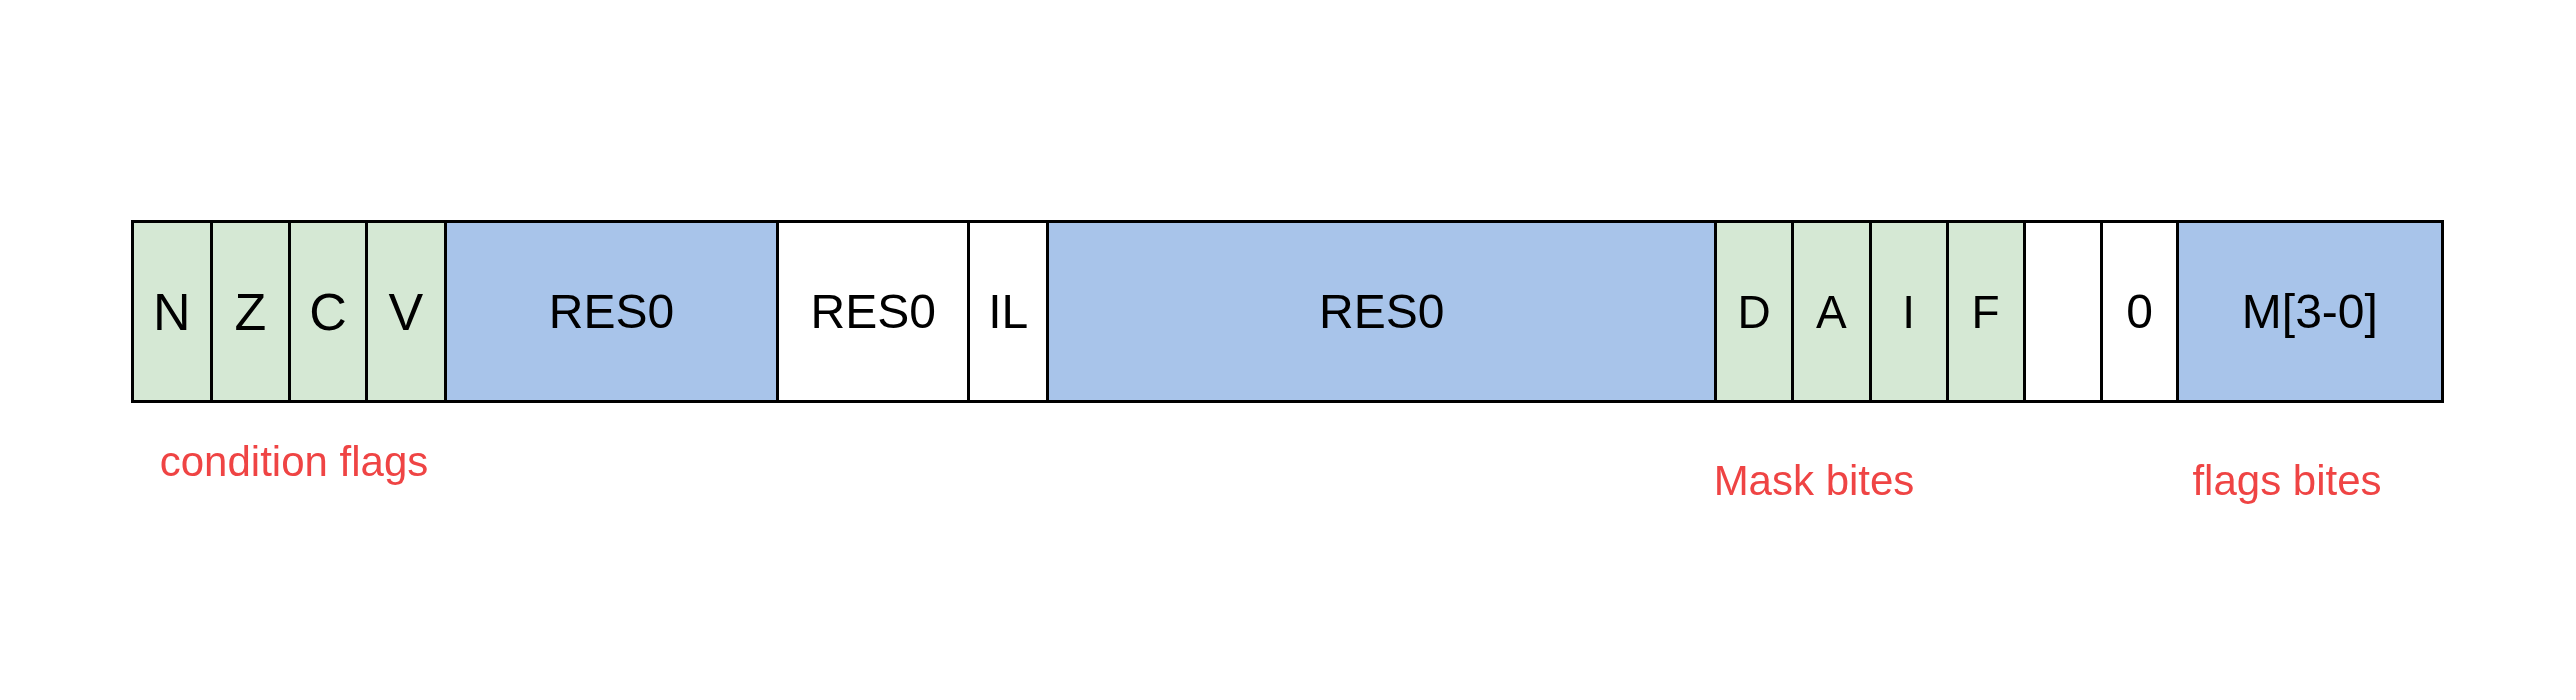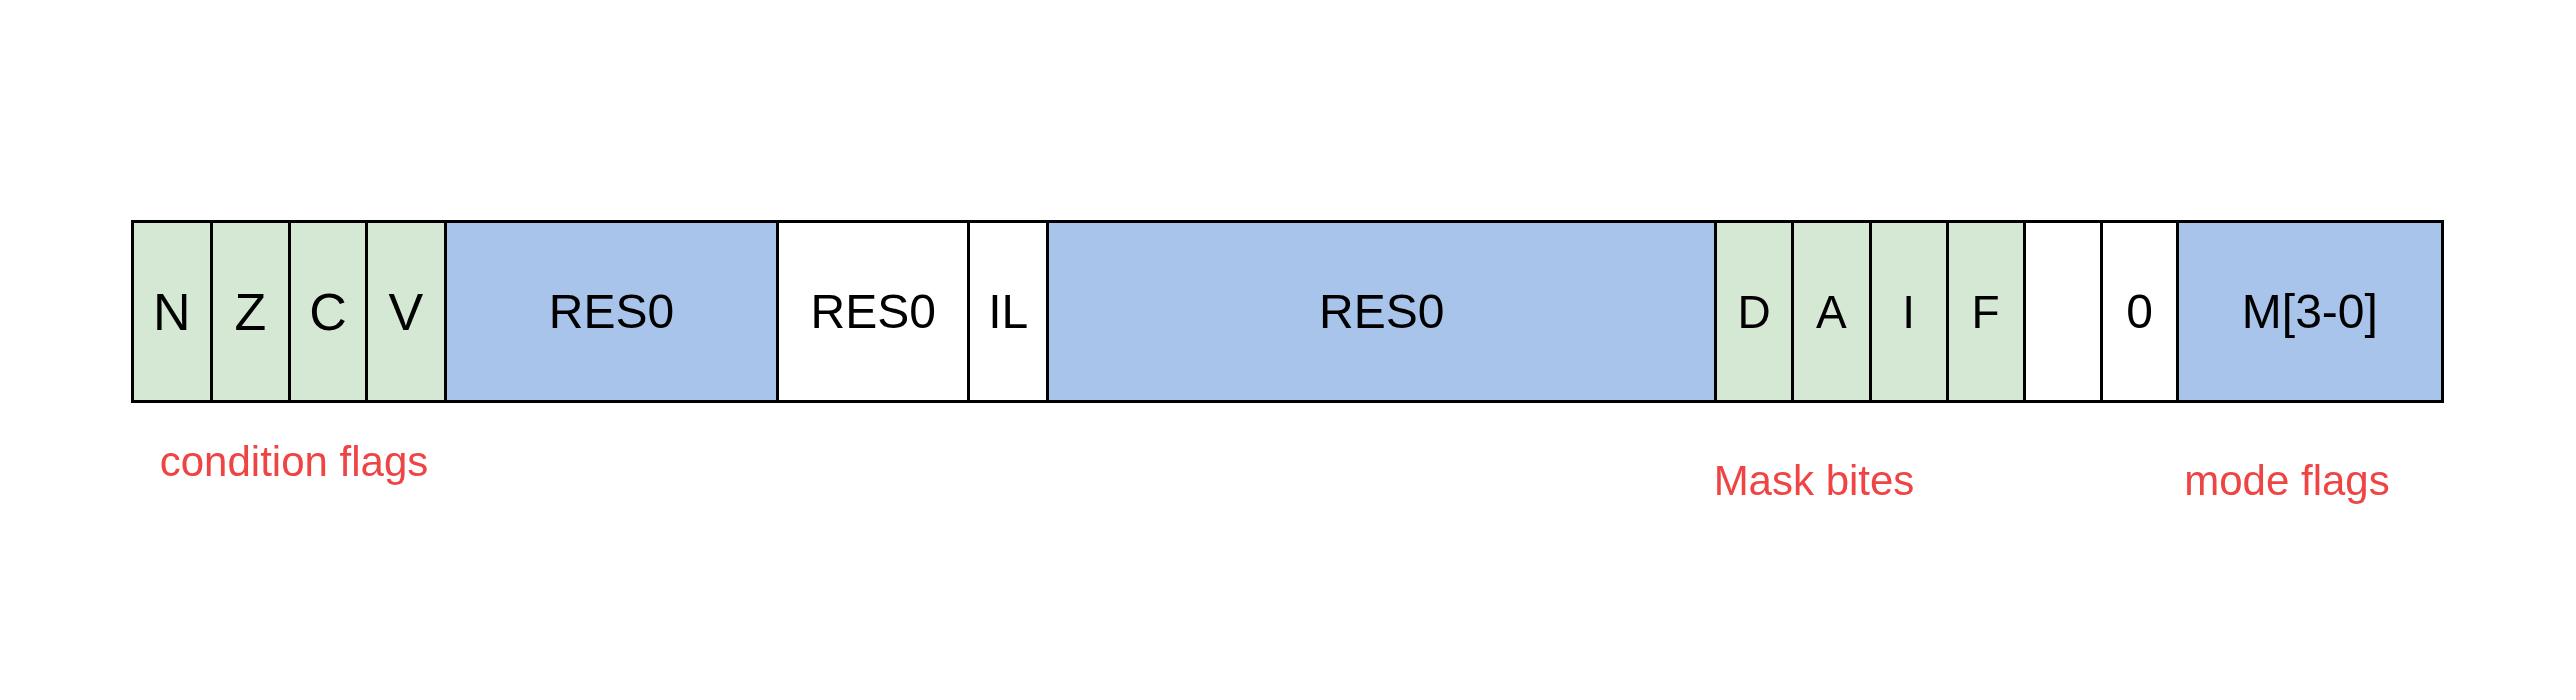--- a/index.html
+++ b/index.html
@@ -75,16 +75,16 @@
       <div class="cell fill-green size-medium" style="flex: 93 1 0px;">F</div>
       <div class="cell fill-white size-normal" style="flex: 94 1 0px;"></div>
       <div class="cell fill-white size-normal" style="flex: 91 1 0px;">0</div>
       <div class="cell fill-blue size-normal" style="flex: 330 1 0px;">M[3-0]</div>
     </div>
 
   <div class="caption" style="left: 294px; top: 439px;">condition flags</div>
 
   <div class="caption" style="left: 1814px; top: 458px;">Mask bites</div>
 
-  <div class="caption" style="left: 2287px; top: 458px;">mode flags</div>
+  <div class="caption" style="left: 2287px; top: 458px;">flags bites</div>
 
 </div>
 
 
 </body></html>

